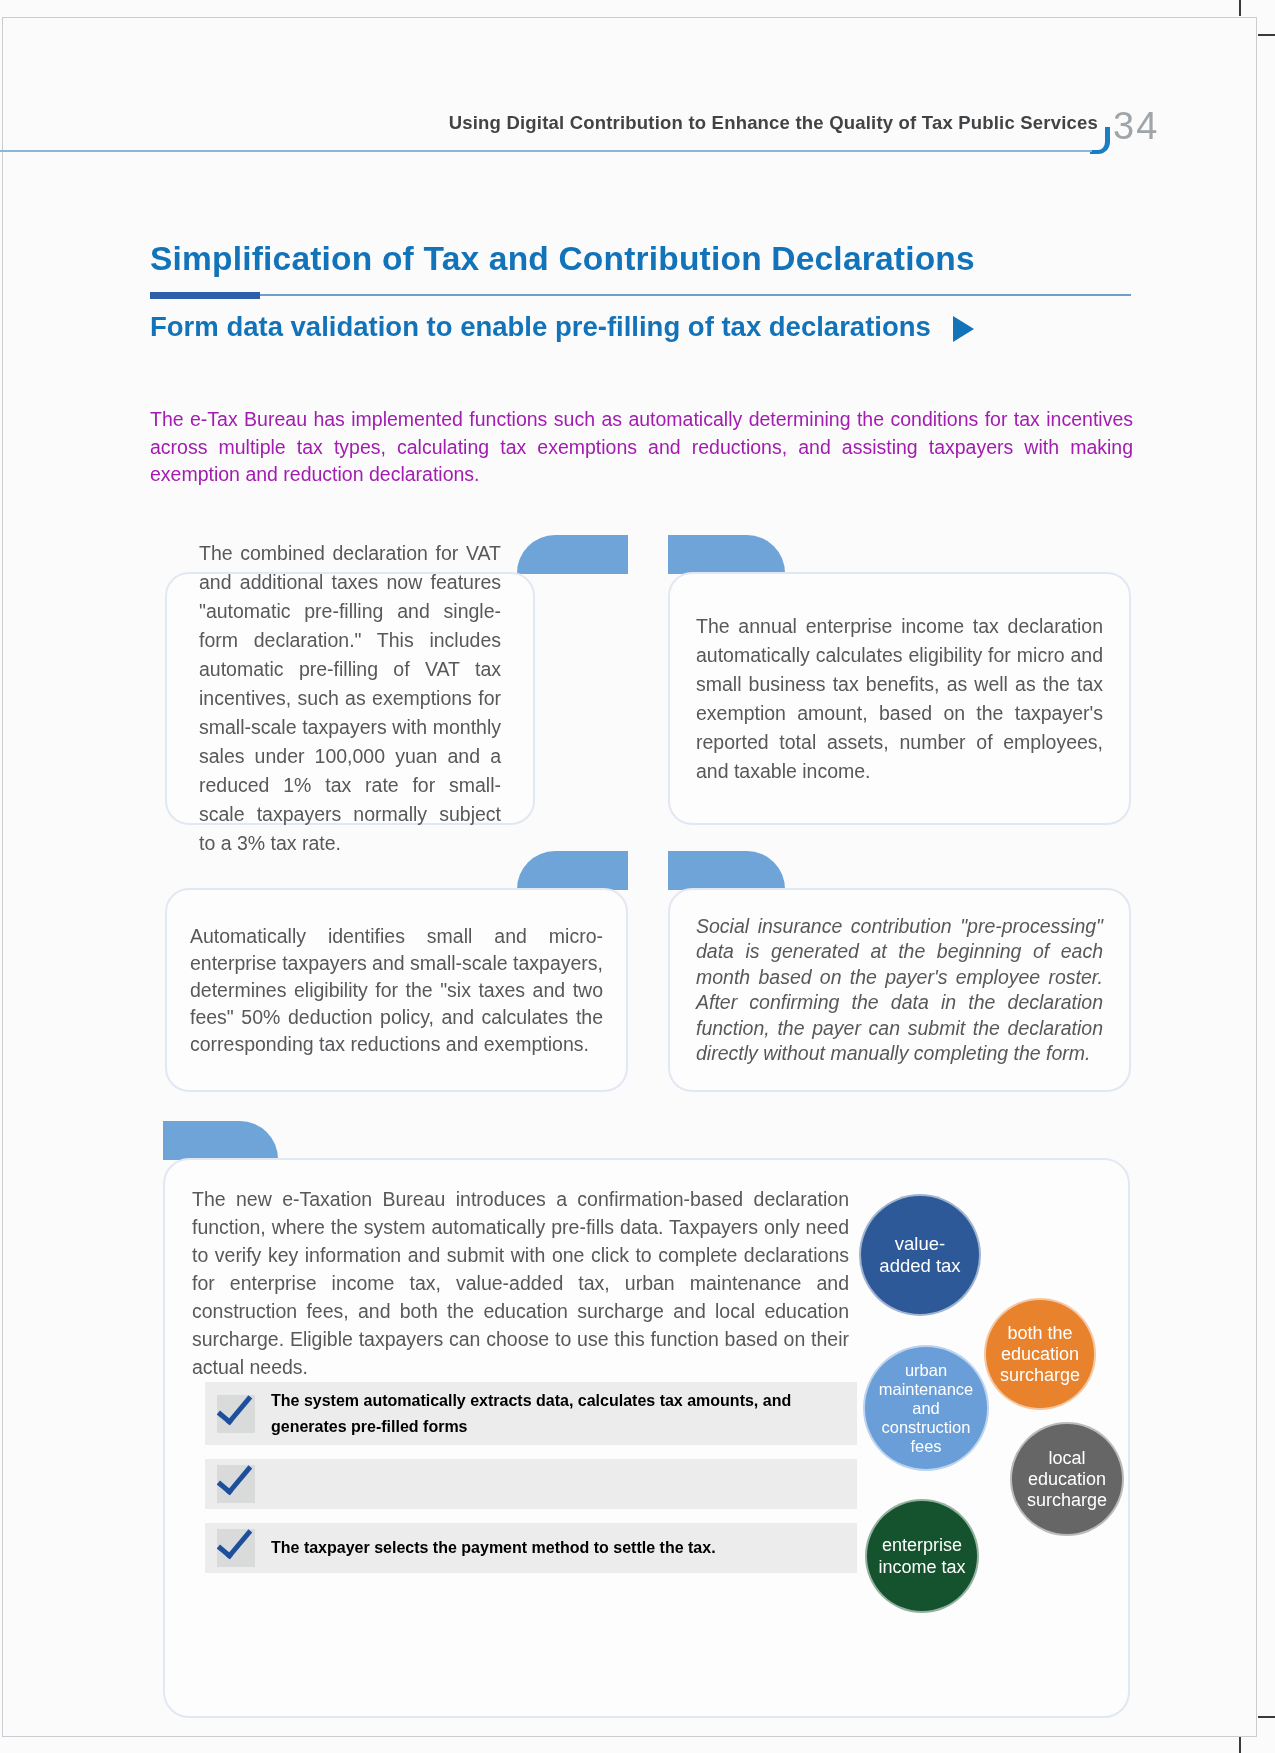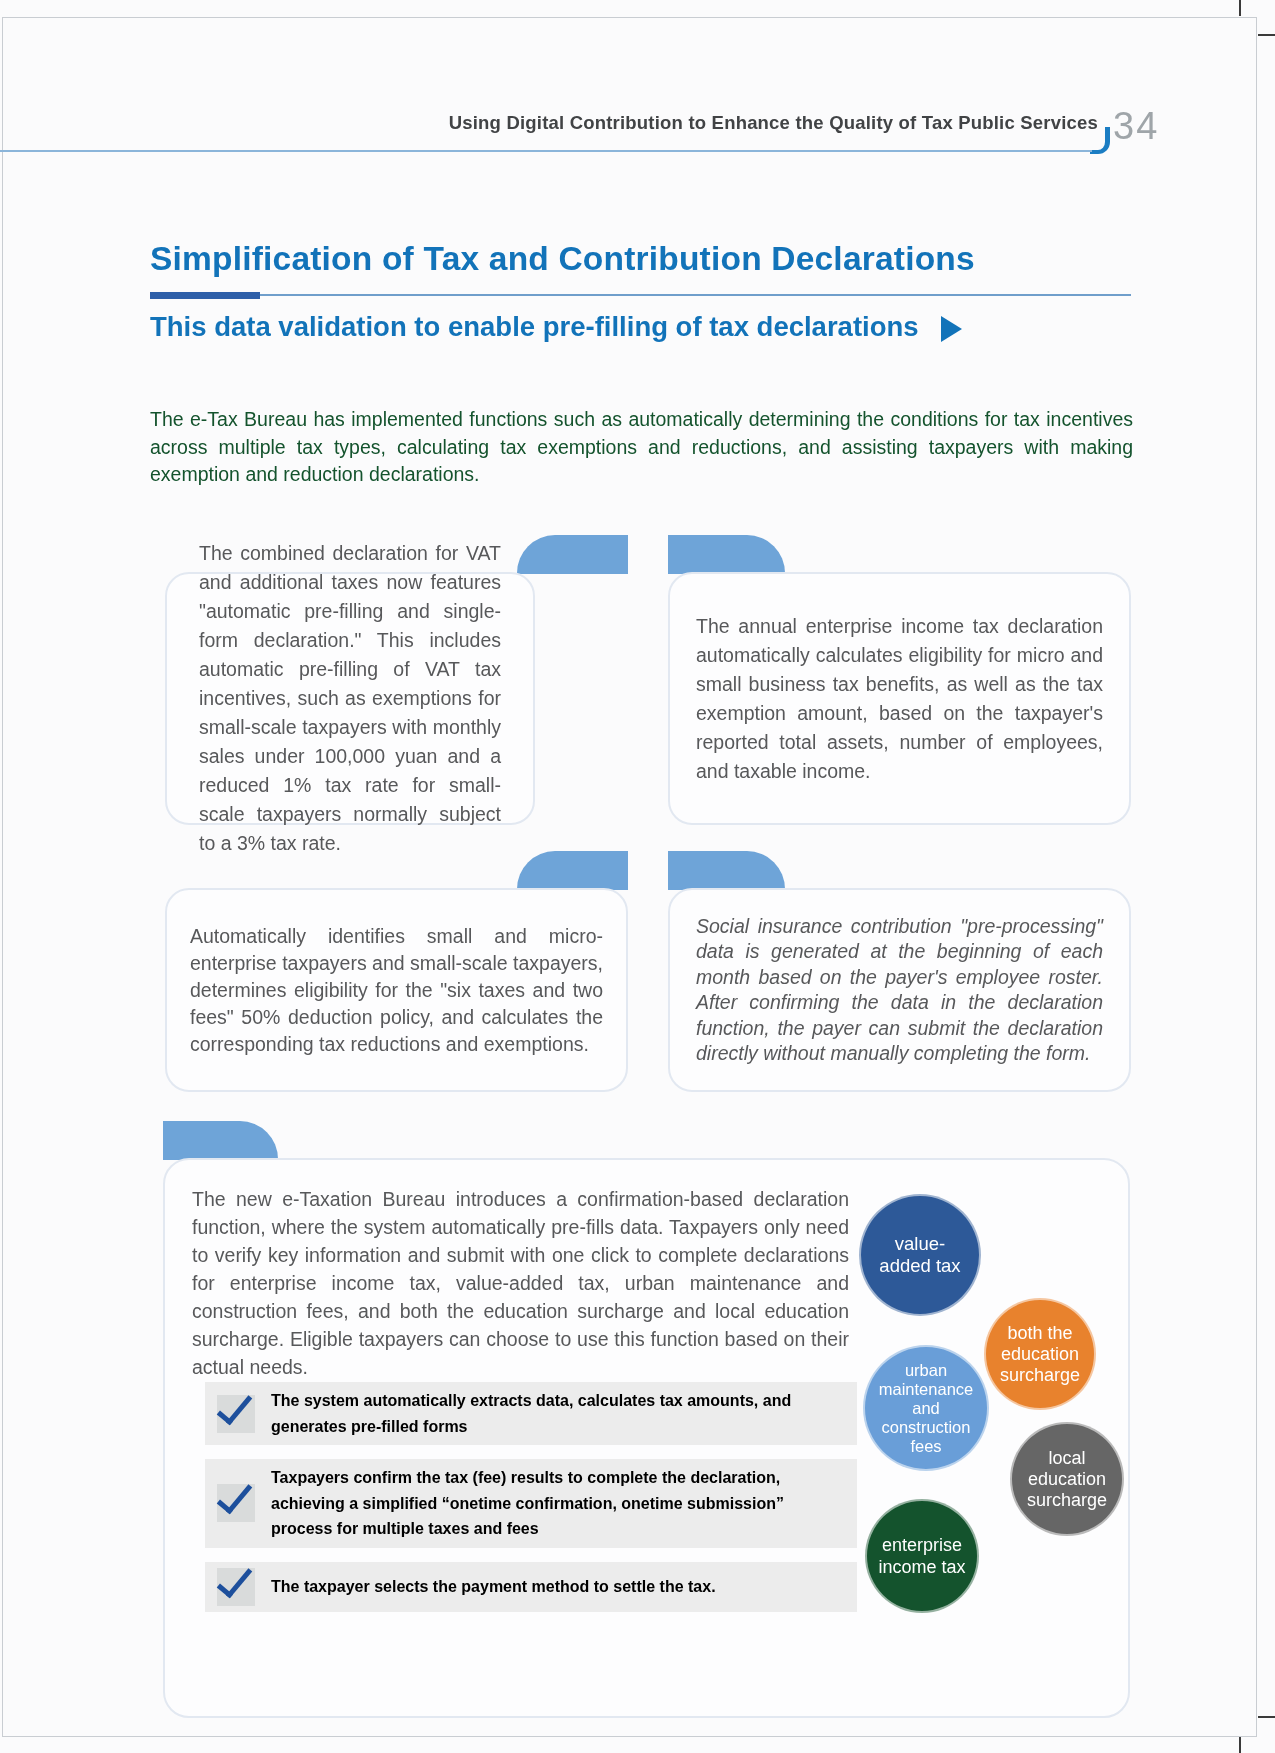--- a/index.html
+++ b/index.html
@@ -25,21 +25,21 @@
   
   .section-title{position:absolute;left:150px;top:240px;font-size:33.5px;font-weight:bold;color:#1273b9;letter-spacing:.2px;}
   .rule-thick{position:absolute;left:150px;top:292px;width:110px;height:7px;background:#2e5fa9;}
   .rule-thin{position:absolute;left:260px;top:294px;width:871px;height:2px;background:#6f9ecb;}
   .subsection{position:absolute;left:150px;top:311px;display:flex;align-items:center;
     font-size:27.5px;font-weight:bold;color:#1273b9;}
   .play{width:0;height:0;border-left:21px solid #1273b9;border-top:13px solid transparent;
     border-bottom:13px solid transparent;margin-left:22px;margin-top:3px;}
 
   .intro{position:absolute;left:150px;top:367px;width:983px;font-size:19.5px;line-height:27.5px;
-    color:#14532d;text-align:justify;margin-top:39px;}
+    color:#a21caf;text-align:justify;margin-top:39px;}
 
   
   .tab{position:absolute;height:39px;background:#6ea4d8;}
   .tab1{left:517px;top:535px;width:111px;border-top-left-radius:38px;}
   .tab2{left:668px;top:535px;width:117px;border-top-right-radius:38px;}
   .tab3{left:517px;top:851px;width:111px;border-top-left-radius:38px;}
   .tab4{left:668px;top:851px;width:117px;border-top-right-radius:38px;}
   .tab5{left:163px;top:1121px;width:115px;border-top-right-radius:38px;}
 
   
@@ -86,21 +86,21 @@
   <div class="header-title">Using Digital Contribution to Enhance the Quality of Tax Public Services</div>
   <div class="header-mark"></div>
   <div class="header-rule"></div>
   <div class="page-number">34</div>
 
   <div class="section-title">Simplification of Tax and Contribution Declarations</div>
   <div class="rule-thick"></div>
   <div class="rule-thin"></div>
 
   <div class="subsection">
-    <span>This data validation to enable pre-filling of tax declarations</span>
+    <span>Form data validation to enable pre-filling of tax declarations</span>
     <span class="play"></span>
   </div>
 
   <p class="intro">The e-Tax Bureau has implemented functions such as automatically determining the conditions for tax incentives across multiple tax types, calculating tax exemptions and reductions, and assisting taxpayers with making exemption and reduction declarations.</p>
 
   <div class="tab tab1"></div>
   <div class="tab tab2"></div>
   <div class="tab tab3"></div>
   <div class="tab tab4"></div>
   <div class="tab tab5"></div>
@@ -121,21 +121,20 @@
   <div class="panel">
     <p class="panel-par">The new e-Taxation Bureau introduces a confirmation-based declaration function, where the system automatically pre-fills data. Taxpayers only need to verify key information and submit with one click to complete declarations for enterprise income tax, value-added tax, urban maintenance and construction fees, and both the education surcharge and local education surcharge. Eligible taxpayers can choose to use this function based on their actual needs.</p>
 
     <div class="checklist">
       <div class="check-row">
         <span class="checkbox"></span>
         <span class="check-text">The system automatically extracts data, calculates tax amounts, and generates pre-filled forms</span>
       </div>
       <div class="check-row">
         <span class="checkbox"></span>
-        <span class="check-text">Taxpayers confirm the tax (fee) results to complete the declaration, achieving a simplified “onetime confirmation, onetime submission” process for multiple taxes and fees</span>
       </div>
       <div class="check-row">
         <span class="checkbox"></span>
         <span class="check-text">The taxpayer selects the payment method to settle the tax.</span>
       </div>
     </div>
 
     <div class="bubble b2" style="background-color: rgb(232, 130, 45);">
       <span>both the education surcharge</span>
     </div>

